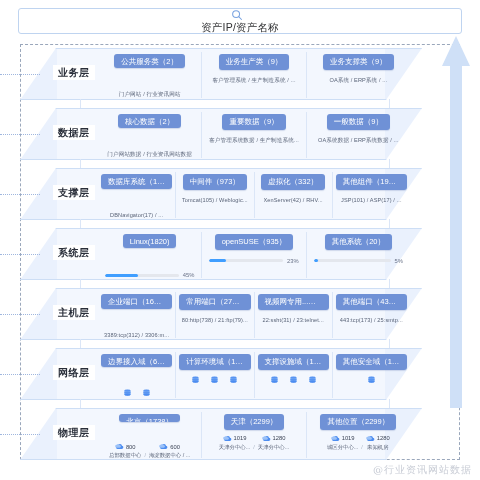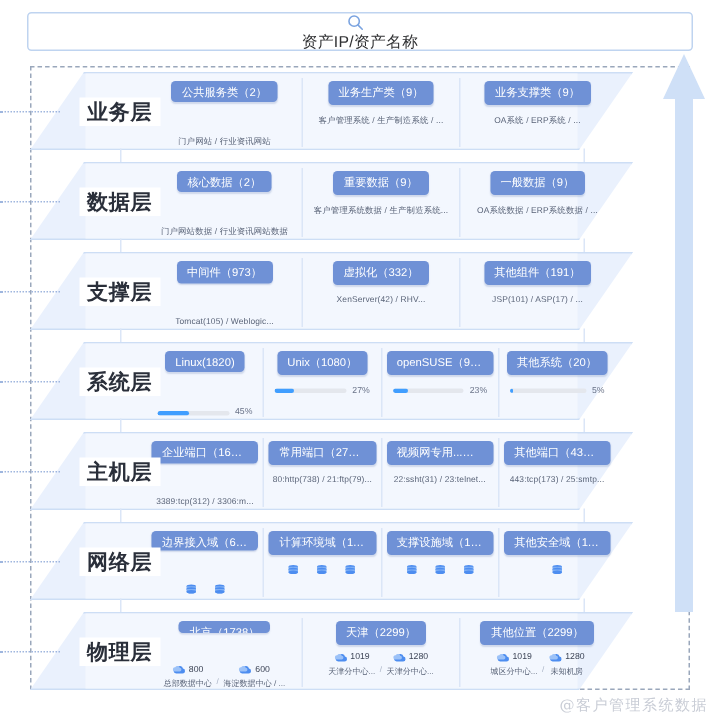--- a/index.html
+++ b/index.html
@@ -73,21 +73,21 @@
   .slab-inner {
     position: absolute;
     left: 36px; right: 36px; top: 0; bottom: 0;
     background: #f3f7fe;
   }
   .layer-label {
     position: absolute;
     left: 33px; top: 17px;
     background: #ffffff;
     color: #2a2f3a;
-    font-size: 14px;
+    font-size: 10px;
     font-weight: bold;
     padding: 2px 5px;
     line-height: 1.1;
     letter-spacing: .5px;
     white-space: nowrap;
     z-index: 4;
   }
   .cols {
     position: absolute;
     left: 78px; top: 4px;
@@ -304,20 +304,24 @@
       </div>
       <div class="connector" style="top: 115px; height: 10px;"></div>
       <div class="layer" style="top: 124px;">
         <div class="slab">
           <div class="slab-inner"></div>
         </div>
         <div class="guide" style="top: 26px;"></div>
         <div class="layer-label">支撑层</div>
         <div class="cols">
           <div class="col">
+            <div class="pill">数据库系统（189）</div>
+            <div class="sub">DBNavigator(17) / ...</div>
+          </div>
+          <div class="col">
             <div class="pill">中间件（973）</div>
             <div class="sub">Tomcat(105) / Weblogic...</div>
           </div>
           <div class="col">
             <div class="pill">虚拟化（332）</div>
             <div class="sub">XenServer(42) / RHV...</div>
           </div>
           <div class="col">
             <div class="pill">其他组件（191）</div>
             <div class="sub">JSP(101) / ASP(17) / ...</div>
@@ -332,29 +336,20 @@
         <div class="guide" style="top: 26px;"></div>
         <div class="layer-label">系统层</div>
         <div class="cols">
           <div class="col">
             <div class="pill">Linux(1820)</div>
             <div class="prog-row">
               <div class="prog-track">
                 <div class="prog-fill" style="width: 45%;"></div>
               </div>
               <div class="prog-val">45%</div>
-            </div>
-          </div>
-          <div class="col">
-            <div class="pill">Unix（1080）</div>
-            <div class="prog-row">
-              <div class="prog-track">
-                <div class="prog-fill" style="width: 27%;"></div>
-              </div>
-              <div class="prog-val">27%</div>
             </div>
           </div>
           <div class="col">
             <div class="pill">openSUSE（935）</div>
             <div class="prog-row">
               <div class="prog-track">
                 <div class="prog-fill" style="width: 23%;"></div>
               </div>
               <div class="prog-val">23%</div>
             </div>
@@ -576,14 +571,14 @@
             </div>
           </div>
         </div>
       </div>
     </div>
 
   <svg class="arrow-up" viewBox="0 0 28 372" preserveAspectRatio="none">
     <polygon points="14,0 28,30 20,30 20,372 8,372 8,30 0,30" fill="#cfe0f7"></polygon>
   </svg>
 
-  <div class="watermark">@客户管理系统数据</div>
+  <div class="watermark">@行业资讯网站数据</div>
 </div>
 
 </body></html>

